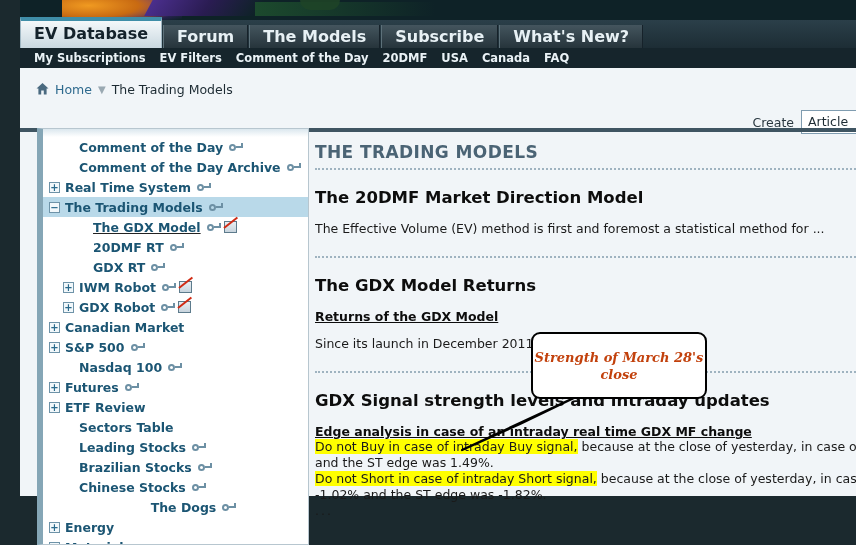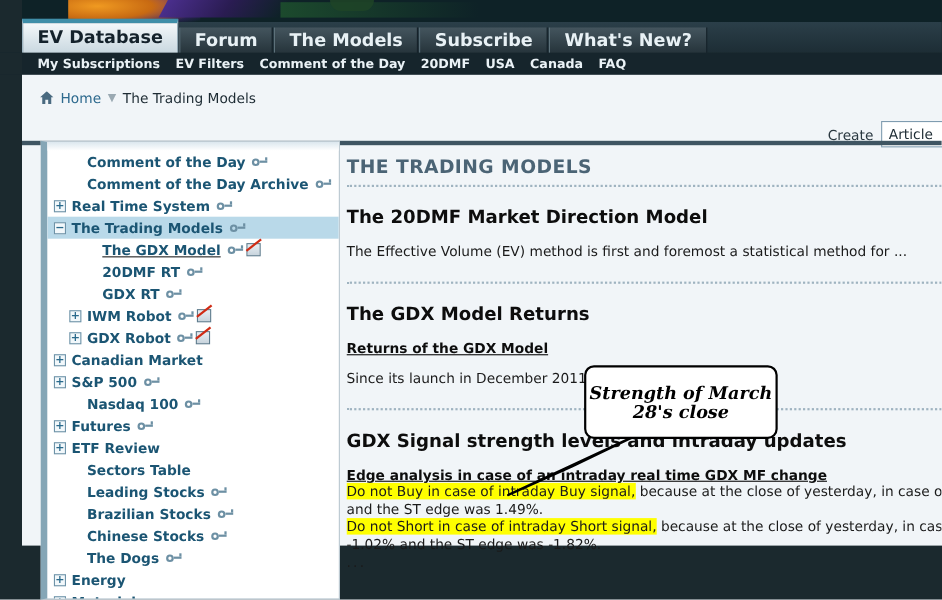--- a/index.html
+++ b/index.html
@@ -94,21 +94,21 @@
   .h3u{font-size:12.5px;font-weight:bold;color:#0d0d0d;text-decoration:underline;margin:0;}
   .hl{background:#ffff00;}
   .bodyline{font-size:12.5px;color:#1a1a1a;line-height:16px;white-space:nowrap;}
   .dots{font-size:12.5px;color:#1a1a1a;letter-spacing:2px;}
 
   
   .callout{position:absolute;left:531px;top:332px;width:172px;height:63px;
     background:#fff;border:2px solid #000;border-radius:9px;z-index:9;
     display:flex;align-items:center;justify-content:center;}
   .callout span{font-family:"DejaVu Serif","Liberation Serif",serif;
-    font-style:italic;font-weight:bold;font-size:16px;color:#000000;text-align:center;line-height:17px;}
+    font-style:italic;font-weight:bold;font-size:13px;color:#c2410c;text-align:center;line-height:17px;}
   .tail{position:absolute;left:460px;top:390px;width:120px;height:62px;z-index:8;}
 </style>
 </head>
 <body>
 
 <div class="banner">
   <div class="art"></div>
   <div class="art2"></div>
   <div class="green"></div>
   <div class="ghost"></div>
@@ -294,21 +294,21 @@
           </span>
         </div>
         <div class="sb-item" style="padding-left: 20px;">
           <div class="sb-box empty"></div>
           <span class="sb-label">Chinese Stocks</span>
           <span class="key sb-ind">
             <i></i>
             <b></b>
           </span>
         </div>
-        <div class="sb-item" style="padding-left: 20px;">
+        <div class="sb-item" style="padding-left: 20px; justify-content: center;">
           <div class="sb-box empty"></div>
           <span class="sb-label">The Dogs</span>
           <span class="key sb-ind">
             <i></i>
             <b></b>
           </span>
         </div>
         <div class="sb-item" style="padding-left: 6px;">
           <div class="sb-box">+</div>
           <span class="sb-label">Energy</span>

